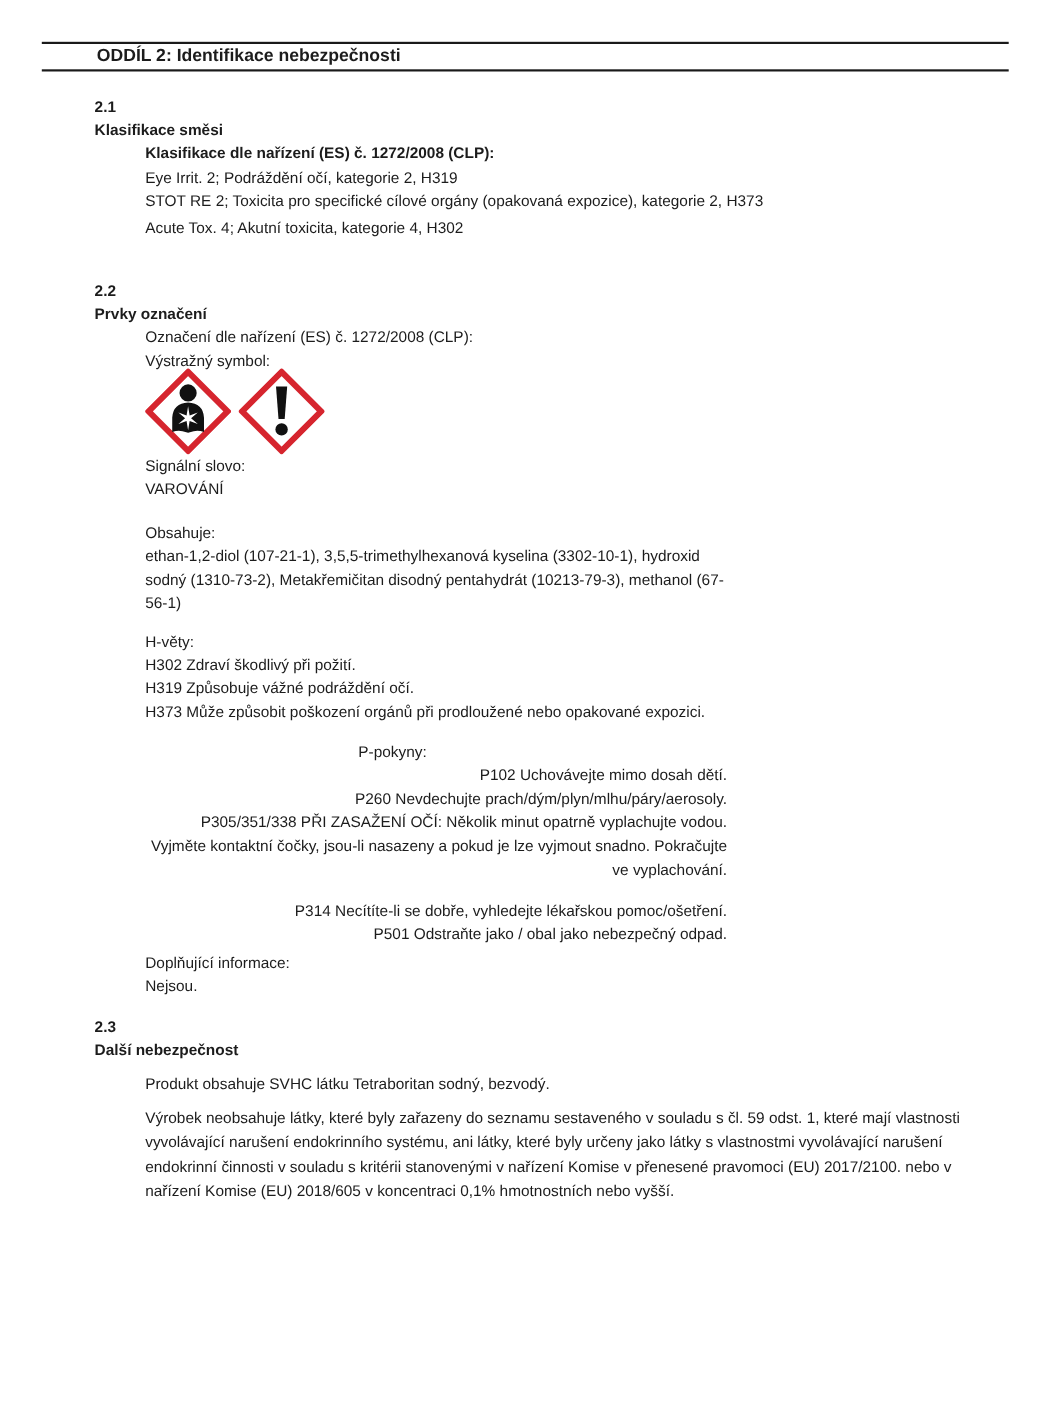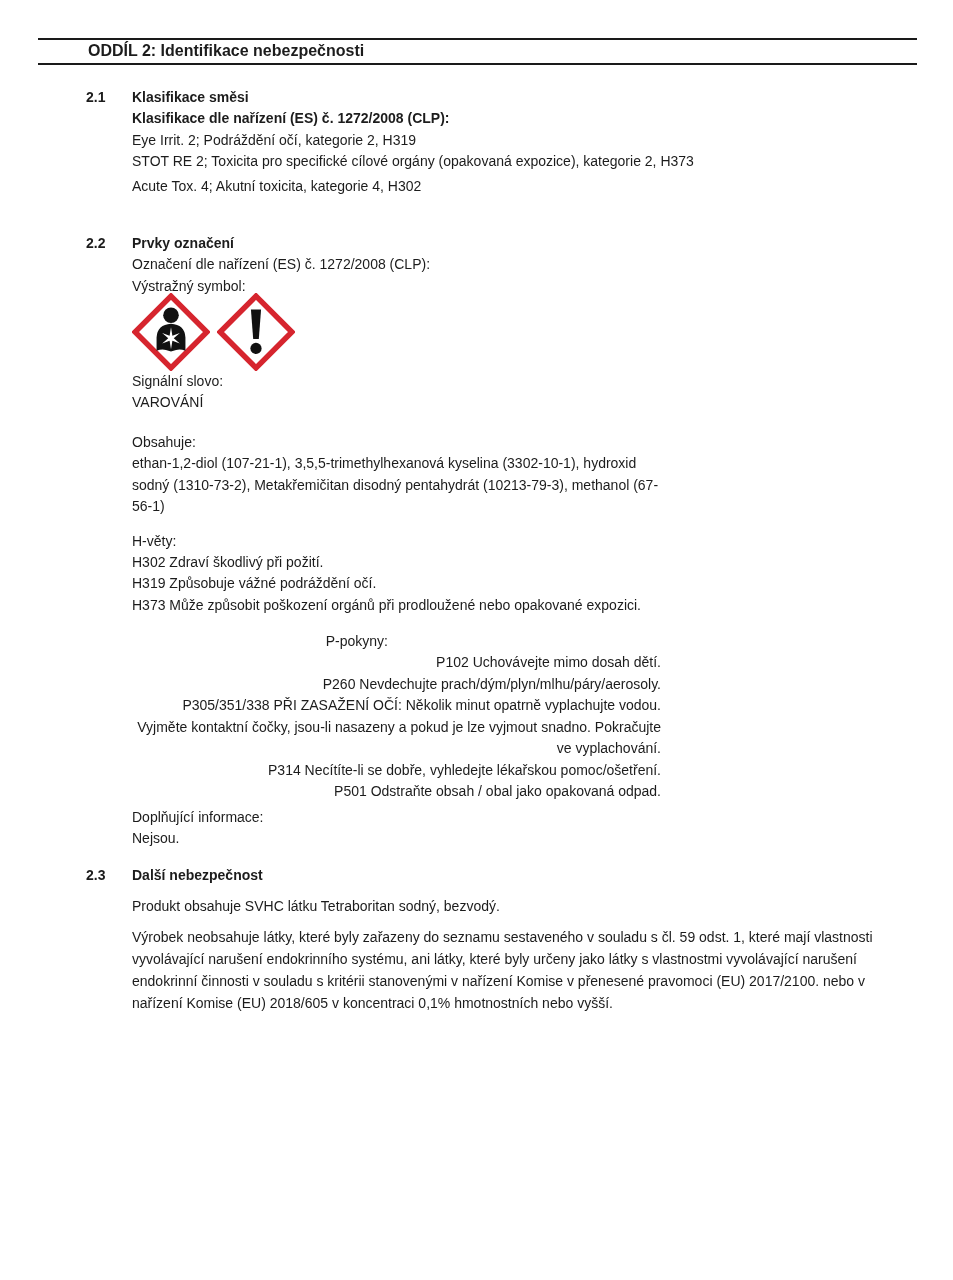--- a/index.html
+++ b/index.html
@@ -17,42 +17,42 @@
     border-bottom: 2px solid #1a1a1a;
     padding: 2px 0 3px 50px;
     font-weight: bold; font-size: 16px;
   }
 
   .sec { padding-left: 48px; }
   .sec-21 { margin-top: 22px; }
   .sec-22 { margin-top: 36px; }
   .sec-23 { margin-top: 16px; }
 
-  .sec-head { display: flex; line-height: 21px; }
+  .sec-head { display: flex; line-height: 21px; flex-direction: column; }
   .sec-num { display: inline-block; width: 46px; font-weight: bold; flex-shrink: 0; }
   .sec-title { font-weight: bold; }
 
   .sec-body { margin-left: 46px; line-height: 21px; }
 
   .bold-line { font-weight: bold; }
   .line { line-height: 21.5px; }
   .line-gap { margin-top: 3px; }
 
   .kv { display: flex; align-items: flex-start; flex-direction: column; }
   .kv .k { width: 256px; flex-shrink: 0; }
   .kv .v { width: 529px; line-height: 21.5px; }
 
   .kv-symbol   { margin-top: 0; }
   .kv-signal   { }
   .kv-contains { margin-top: 19px; }
   .kv-h        { margin-top: 13px; justify-content: center; }
   .kv-p        { margin-top: 15px; text-align: right; }
   .kv-add      { margin-top: 4px; }
 
-  .p-extra { }
+  .p-extra { margin-top: 16px; }
 
   .pictogram-row { display: flex; gap: 7px; margin-top: -4px; }
   .pictogram { width: 78px; height: 78px; display: block; }
 
   .para { margin-top: 9px; line-height: 22px; }
   .para-first { margin-top: 9px; }
 </style>
 </head>
 <body>
 
@@ -124,21 +124,21 @@
       </div>
 
       <div class="kv kv-p">
         <span class="k">P-pokyny:</span>
         <span class="v">
           <div>P102 Uchovávejte mimo dosah dětí.</div>
           <div>P260 Nevdechujte prach/dým/plyn/mlhu/páry/aerosoly.</div>
           <div>P305/351/338 PŘI ZASAŽENÍ OČÍ: Několik minut opatrně vyplachujte vodou. Vyjměte kontaktní čočky, jsou-li nasazeny a pokud je lze vyjmout snadno. Pokračujte ve vyplachování.</div>
           <div class="p-extra">
             <div>P314 Necítíte-li se dobře, vyhledejte lékařskou pomoc/ošetření.</div>
-            <div>P501 Odstraňte obsah / obal jako opakovaná odpad.</div>
+            <div>P501 Odstraňte jako / obal jako nebezpečný odpad.</div>
           </div>
         </span>
       </div>
 
       <div class="kv kv-add">
         <span class="k">Doplňující informace:</span>
         <span class="v">Nejsou.</span>
       </div>
     </div>
   </section>

